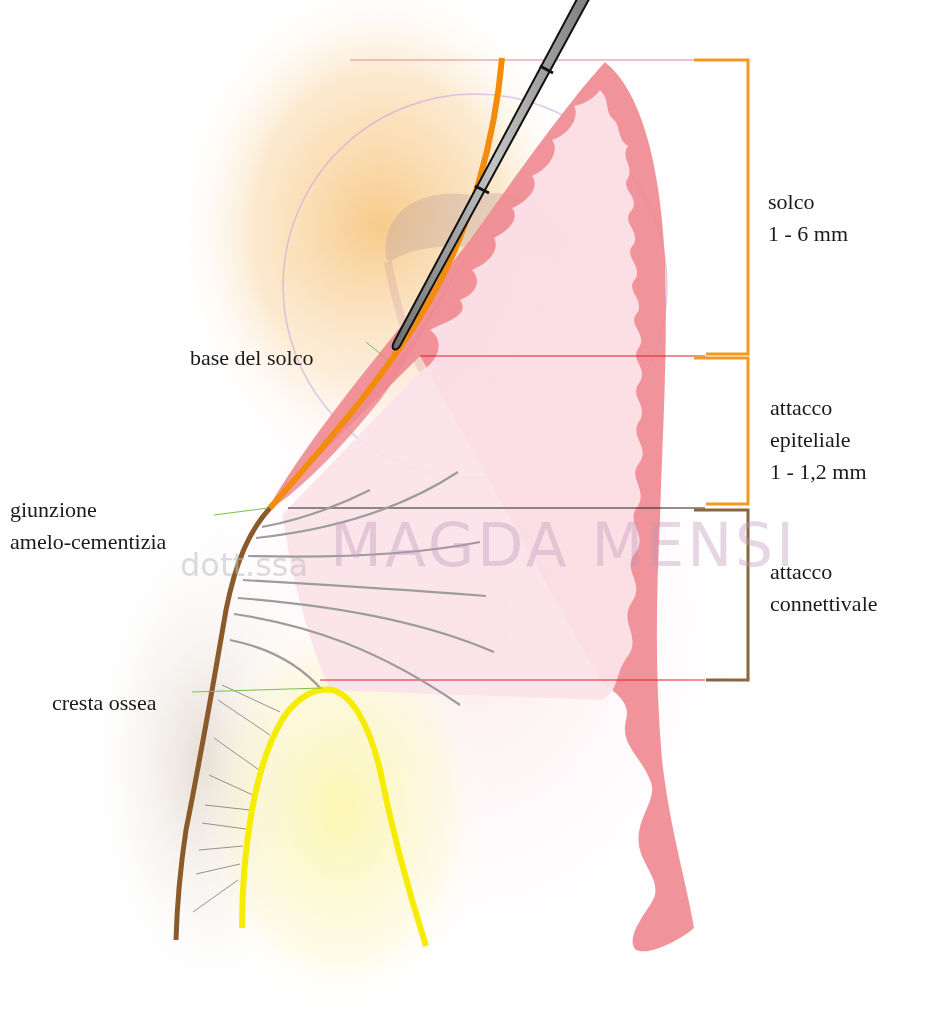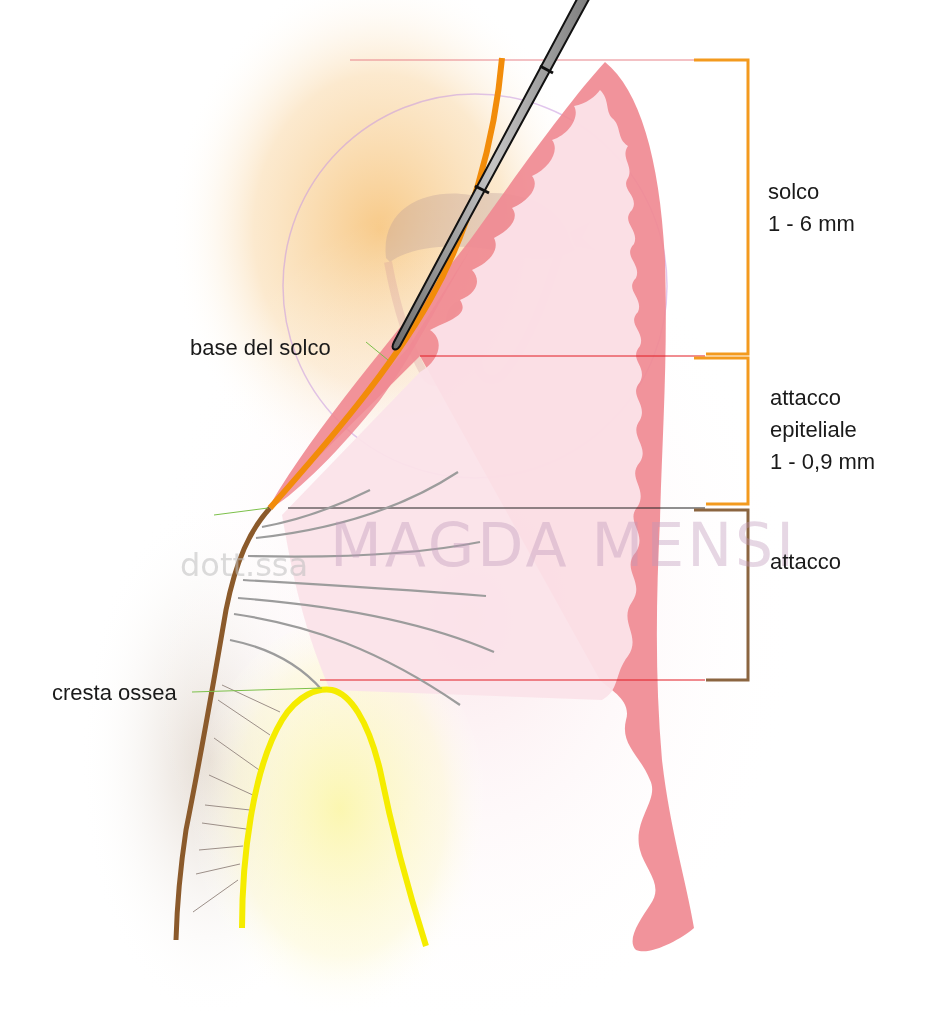--- a/index.html
+++ b/index.html
@@ -1,24 +1,25 @@
 <!DOCTYPE html>
 <html><head>
   <meta charset="utf-8">
   <style>
     html, body { margin: 0; padding: 0; background: #ffffff; }
     body { width: 945px; height: 1024px; overflow: hidden; position: relative; }
     #diagram { position: absolute; left: 0; top: 0; width: 945px; height: 1024px; }
     .label {
       position: absolute;
-      font-family: Liberation Sans, sans-serif;
+      font-family: Liberation Serif, serif;
       font-size: 22px;
       line-height: 32px;
       color: #1a1a1a;
       white-space: nowrap;
+      margin-top: 10px;
     }
     .label.right { text-align: left; }
     .label.leftside { text-align: left; }
     .label .line { display: block; }
     .watermark {
       position: absolute;
       font-family: "DejaVu Sans", sans-serif;
       white-space: nowrap;
       pointer-events: none;
     }
@@ -133,29 +134,32 @@
   </g>
 </svg>
 
 <div class="watermark wm-small">dott.ssa</div>
 <div class="watermark wm-big">MAGDA MENSI</div>
 
 <div class="label leftside" style="left:190px; top:332px;">
   <span class="line">base del solco</span>
 </div>
 <div class="label leftside" style="left:10px; top:484px; width:220px;">
+  <span class="line" style="padding-right:48px;">giunzione</span>
+  <span class="line">amelo-cementizia</span>
 </div>
 <div class="label leftside" style="left:52px; top:677px;">
   <span class="line">cresta ossea</span>
 </div>
 
 <div class="label right" style="left:768px; top:176px;">
   <span class="line">solco</span>
   <span class="line">1 - 6 mm</span>
 </div>
 <div class="label right" style="left:770px; top:382px;">
   <span class="line">attacco</span>
   <span class="line">epiteliale</span>
-  <span class="line">1 - 0,9 mm</span>
+  <span class="line">1 - 1,2 mm</span>
 </div>
 <div class="label right" style="left:770px; top:546px;">
   <span class="line">attacco</span>
+  <span class="line">connettivale</span>
 </div>
 
 </body></html>

